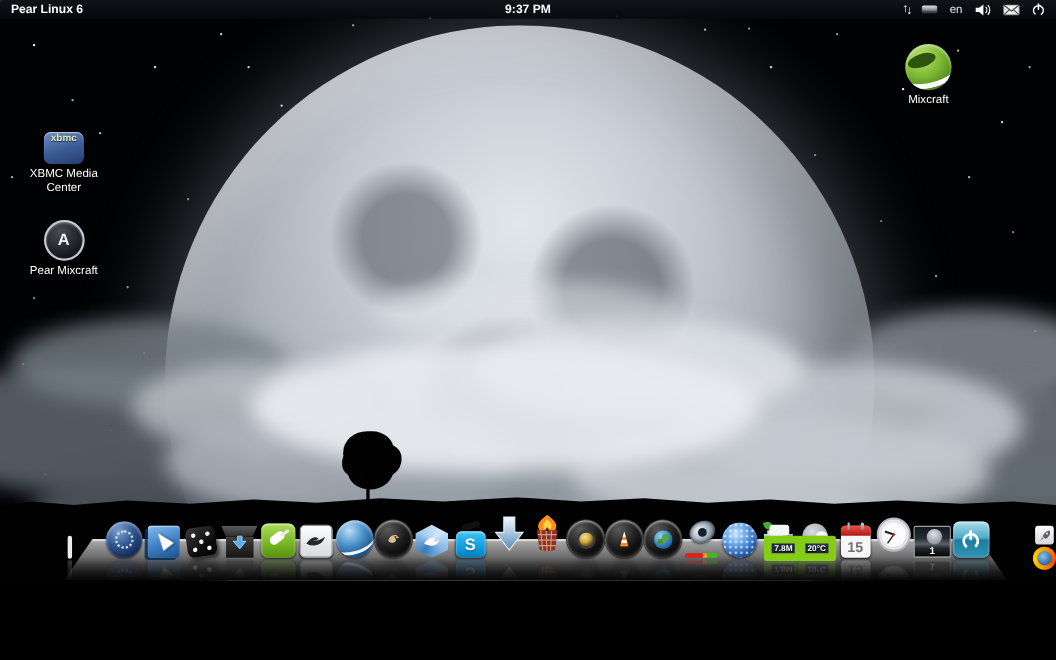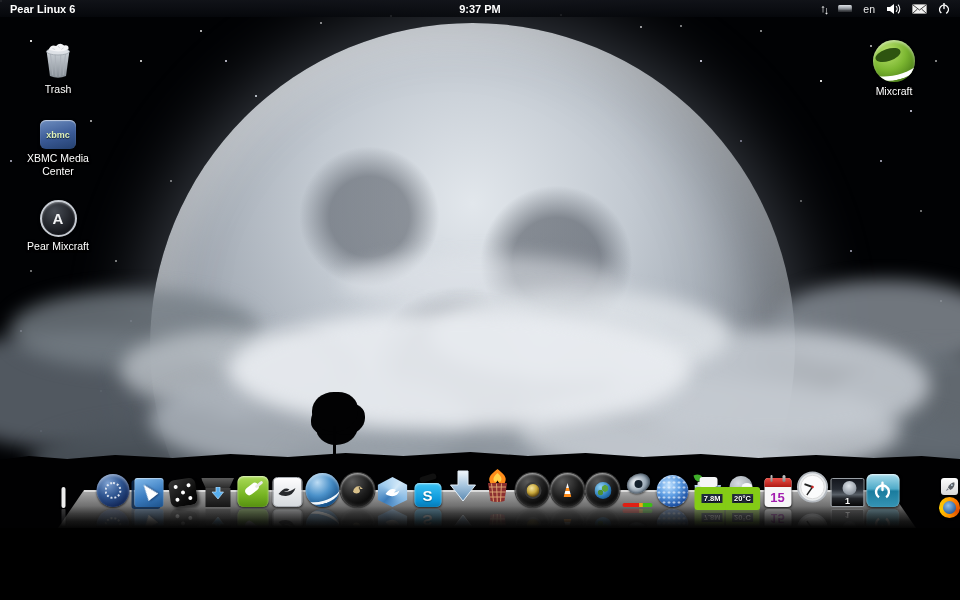--- a/index.html
+++ b/index.html
@@ -75,27 +75,27 @@
   .net-arrows { font-size:11px; line-height:1; letter-spacing:-2px; color:#fff; }
   .net-arrows .dn { position:relative; top:2px; }
 
   
   .di { position:absolute; width:86px; text-align:center; z-index:4; cursor:pointer; }
   .di .lbl { display:block; margin-top:3px; color:#fff; font-size:10.5px; line-height:1.2;
     text-shadow:0 1px 2px #000, 0 0 3px rgba(0,0,0,.9); }
   .di-trash { left:15px; top:42px; }
   .di-xbmc  { left:15px; top:120px; }
   .di-app   { left:15px; top:200px; }
-  .di-mix   { left:851px; top:40px; }
+  .di-mix   { left:801px; top:40px; }
 
   .ic-center { display:flex; justify-content:center; }
   .ic-xbmc { width:36px; height:29px; margin:0 auto; border-radius:6px;
     background:linear-gradient(165deg,#6f8fc0 0%, #3a5a96 55%, #24406f 100%);
     box-shadow:inset 0 1px 1px rgba(255,255,255,.6), 0 1px 3px rgba(0,0,0,.7);
-    display:flex; align-items:center; justify-content:center; }
+    display:flex; justify-content:center; }
   .xbmc-txt { font-size:9px; font-weight:bold; color:#dff0b8; text-shadow:0 1px 1px #123; }
   .ic-appstore { width:37px; height:37px; margin:0 auto; border-radius:50%;
     background:radial-gradient(circle at 38% 28%, #474c54, #15171c 72%);
     border:2.5px solid #c6cbd2; box-shadow:0 1px 3px rgba(0,0,0,.8), inset 0 1px 2px rgba(255,255,255,.35);
     display:flex; align-items:center; justify-content:center; color:#f2f3f5; font-size:15px; font-weight:bold; }
   .ic-mixcraft { width:42px; height:42px; margin:0 auto; border-radius:50%; position:relative; overflow:hidden;
     background:radial-gradient(circle at 35% 28%, #b9e26e 0%, #7cb731 45%, #4d8119 78%, #2f5a0e 100%);
     box-shadow:0 1px 3px rgba(0,0,0,.8), inset 0 2px 3px rgba(255,255,255,.5); }
   .ic-mixcraft::before { content:""; position:absolute; left:2px; top:9px; width:26px; height:12px;
     background:#2e5410; border-radius:50%; transform:rotate(-18deg); }
@@ -226,21 +226,21 @@
   .wx-cloud { position:absolute; top:11px; left:10px; width:20px; height:10px; border-radius:8px; background:#eef0f3;
     box-shadow:0 1px 2px rgba(0,0,0,.5); }
   .wx-cloud2 { position:absolute; top:7px; left:16px; width:11px; height:9px; border-radius:50%; background:#f8f9fb; }
 
   .ic-cal { width:27px; height:29px; position:relative; background:#f6f6f7; border-radius:4px;
     box-shadow:0 1px 2px rgba(0,0,0,.7); display:flex; align-items:flex-end; justify-content:center; }
   .cal-top { position:absolute; top:0; left:0; right:0; height:9px; border-radius:4px 4px 0 0;
     background:linear-gradient(#ea5048,#b01a14); }
   .cal-ring { position:absolute; top:-3px; width:2.5px; height:7px; background:linear-gradient(#cfcfcf,#7e7e7e); border-radius:2px; }
   .cal-ring.r1 { left:6px; } .cal-ring.r2 { right:6px; }
-  .cal-day { font-size:13px; font-weight:bold; color:#a21caf; line-height:1.4; }
+  .cal-day { font-size:13px; font-weight:bold; color:#737373; line-height:1.4; }
 
   .ic-ws { width:37px; height:29px; border:1px solid #9aa0a6; border-radius:2px; position:relative; overflow:hidden;
     background:linear-gradient(#14171e 0%, #262b33 38%, #596068 58%, #23262b 72%, #060607 100%); }
   .ic-ws::before { content:""; position:absolute; top:2px; left:11px; width:14px; height:14px; border-radius:50%;
     background:radial-gradient(circle at 45% 35%, #dfe4ea, #8a929c 75%); }
   .ws-num { position:absolute; bottom:0; left:0; right:0; text-align:center; color:#fff; font-size:9px;
     font-weight:bold; text-shadow:0 1px 1px #000; }
 
   .ic-power { width:33px; height:33px; border-radius:6px; display:flex; align-items:center; justify-content:center;
     background:linear-gradient(#a8dcec 0%, #4fabc9 45%, #1a7c9e 52%, #3694b4 100%);
@@ -309,38 +309,20 @@
       </span>
       <span class="tray-item">
         <svg width="12" height="12" viewBox="0 0 12 12">
             <circle cx="6" cy="6.5" r="4.4" fill="none" stroke="#fff" stroke-width="1.4" stroke-dasharray="22 6" transform="rotate(127 6 6.5)"></circle>
             <line x1="6" y1="0.5" x2="6" y2="5.5" stroke="#fff" stroke-width="1.4" stroke-linecap="round"></line>
           </svg>
       </span>
     </span>
   </div>
 
-  <div class="di di-trash">
-    <span class="ic-center">
-      <svg width="34" height="38" viewBox="0 0 36 40">
-        <defs>
-            <linearGradient id="gT" x1="0" y1="0" x2="0" y2="1">
-              <stop offset="0" stop-color="#ccd2d8"></stop>
-              <stop offset="1" stop-color="#868e96"></stop>
-            </linearGradient>
-          </defs>
-        <path d="M6 10 L9.5 36 Q18 39.5 26.5 36 L30 10 Z" fill="url(#gT)"></path>
-        <path d="M10 12 L12.5 35 M15 13 L16 36.5 M21 13 L20 36.5 M26 12 L23.5 35" stroke="#aab0b8" stroke-width="0.9" fill="none"></path>
-        <ellipse cx="18" cy="10" rx="12.2" ry="3.6" fill="#dde1e6" stroke="#9aa2aa" stroke-width="0.8"></ellipse>
-        <path d="M8 8 q2.5 -6 8 -4 q4 -4.5 8.5 -0.5 q5.5 -1 4.5 4 q-9 4.5 -21 0.5 z" fill="#f3f4f6"></path>
-        <path d="M12 6.5 l3 1.5 M18 4 l2 2.5 M24 6 l-2.5 1.8" stroke="#c8ccd2" stroke-width="0.8" fill="none"></path>
-      </svg>
-    </span>
-    <span class="lbl">Trash</span>
-  </div>
 
   <div class="di di-xbmc">
     <span class="ic-xbmc">
       <span class="xbmc-txt">xbmc</span>
     </span>
     <span class="lbl">XBMC Media Center</span>
   </div>
 
   <div class="di di-app">
     <span class="ic-appstore">

